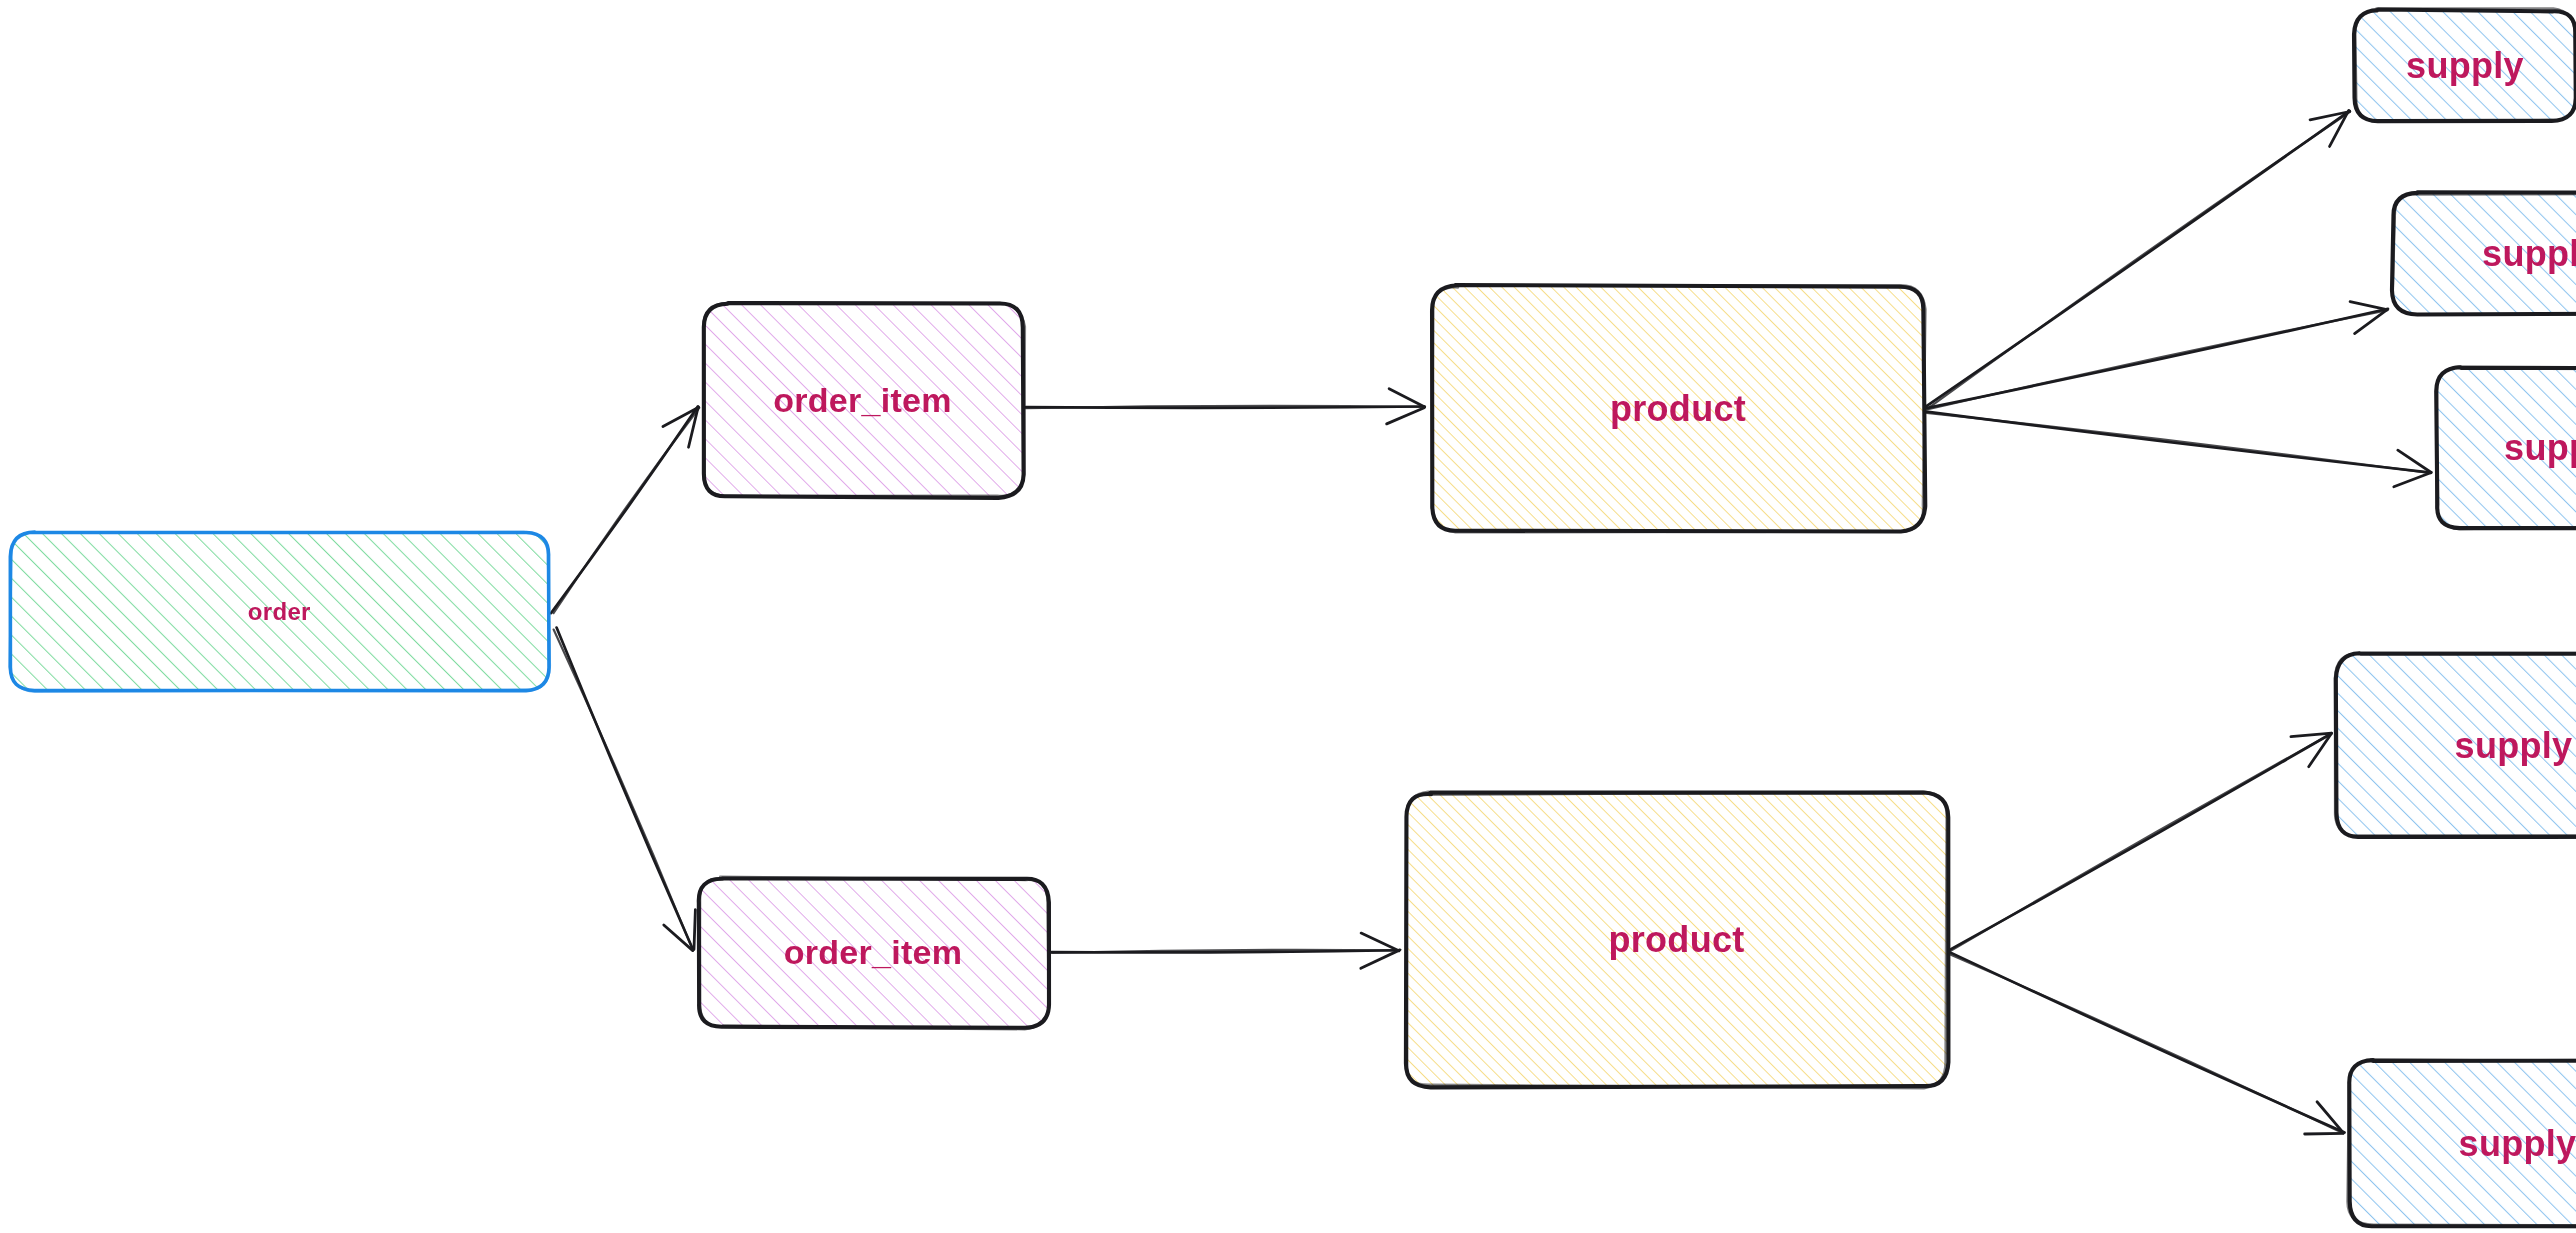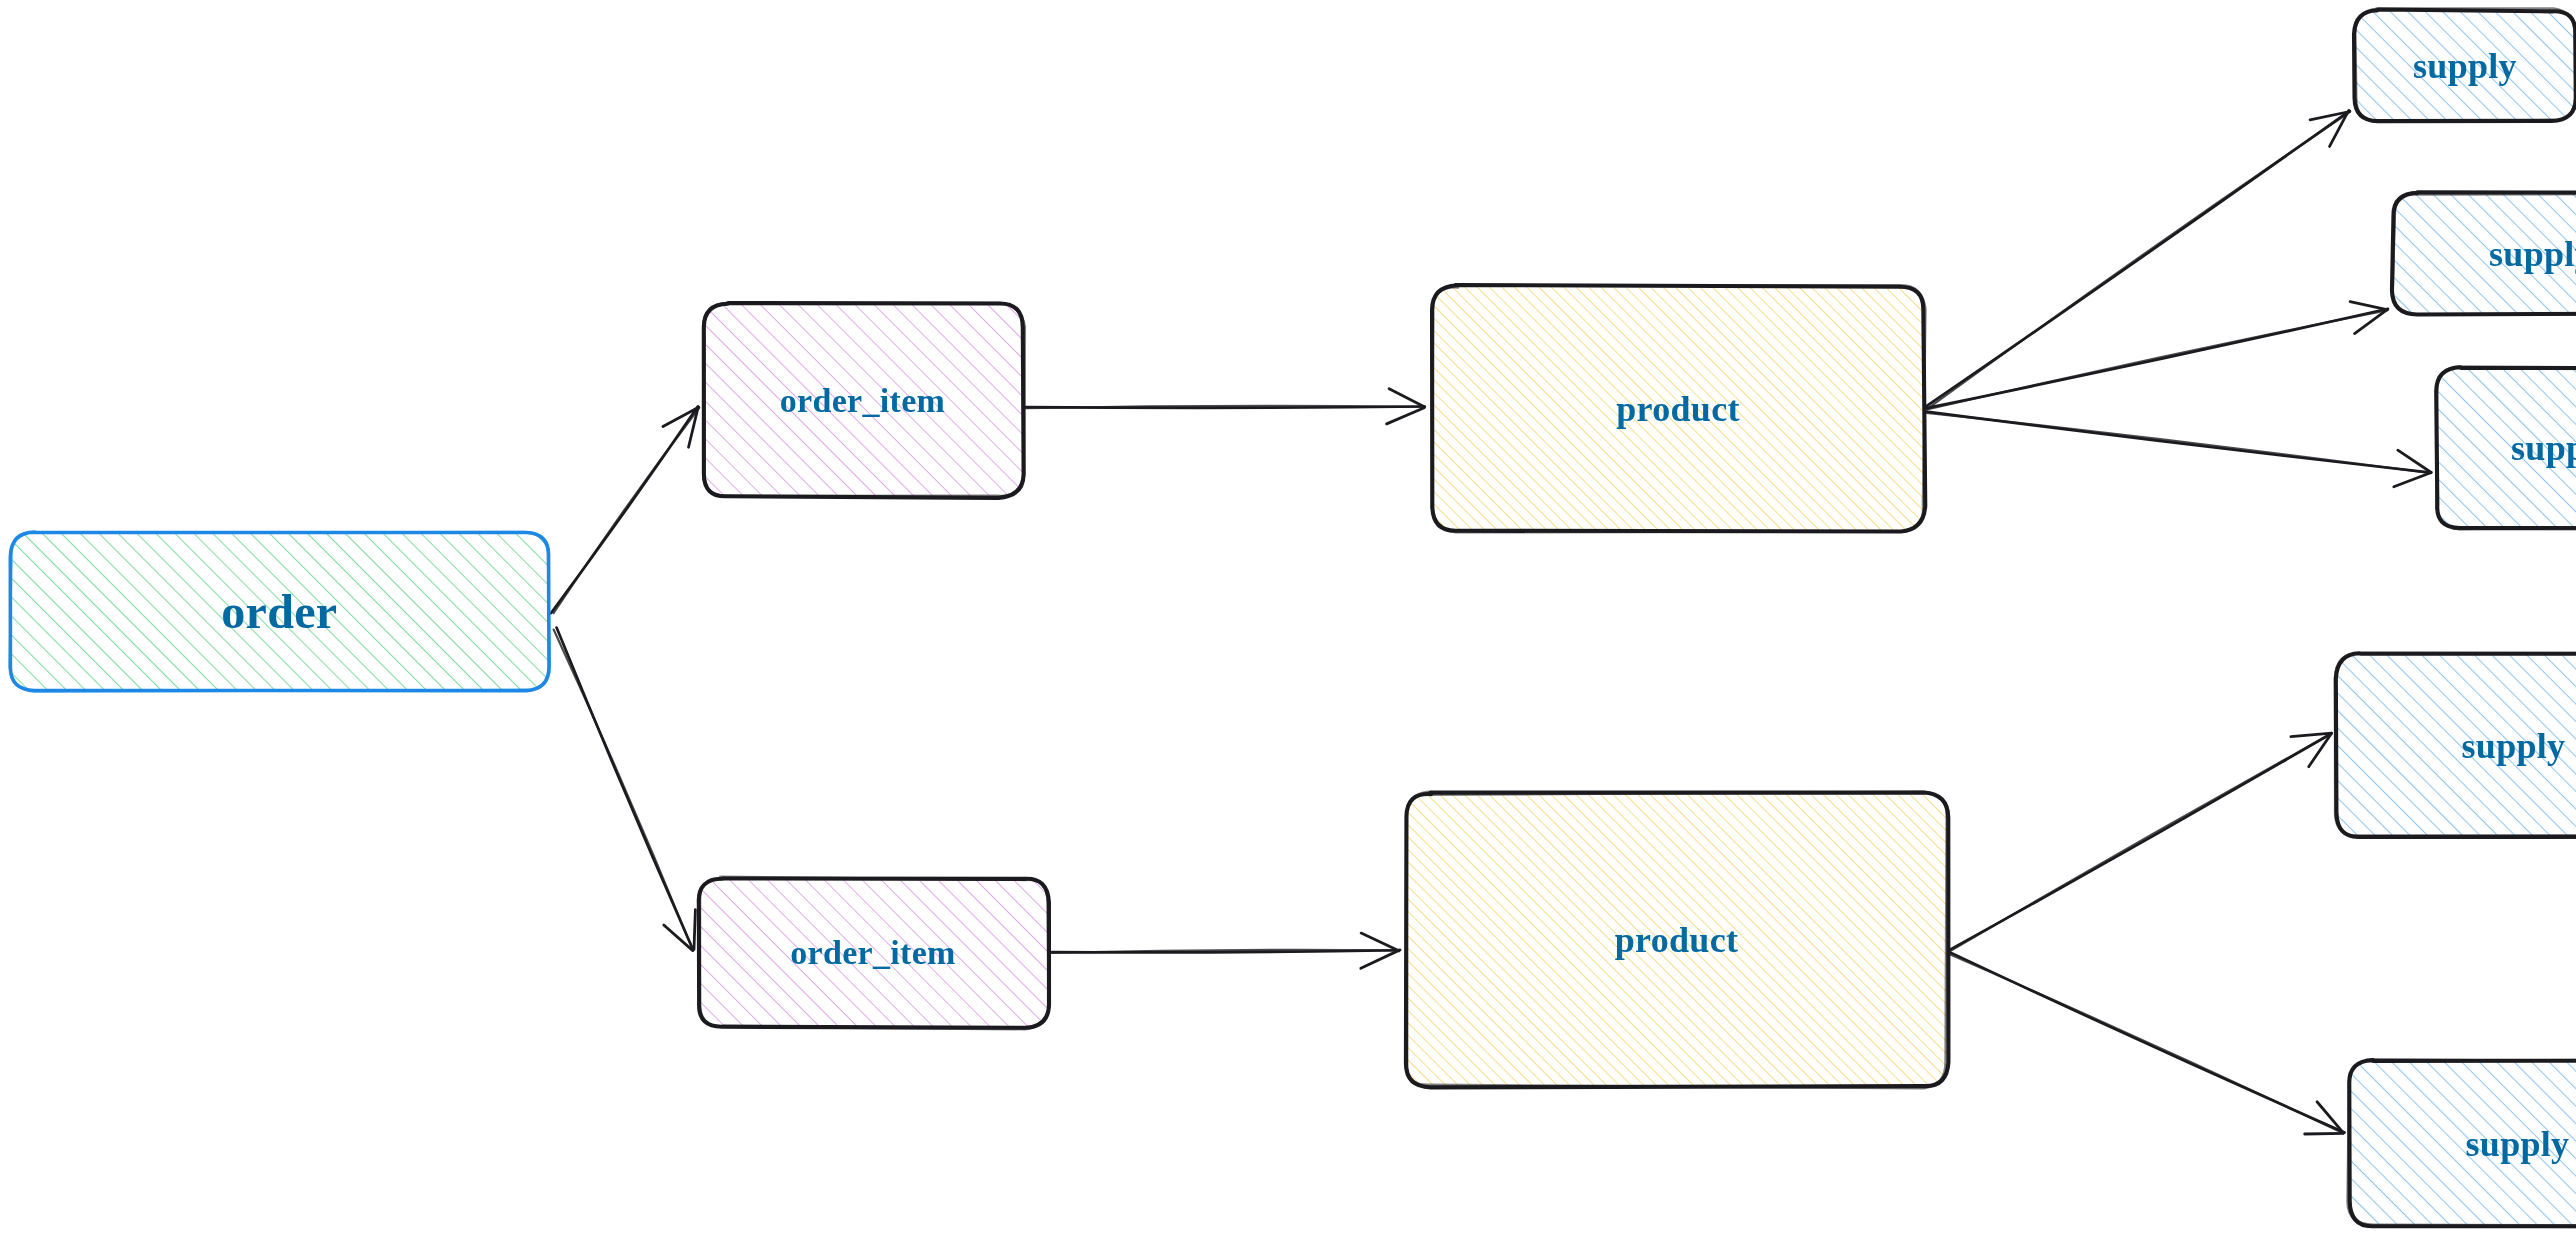--- a/index.html
+++ b/index.html
@@ -2,22 +2,22 @@
 <html style="font-size:8.2px"><head>
 <meta charset="utf-8">
 <style>
   html,body{margin:0;padding:0;background:#ffffff;}
   body{width:2700px;height:1233px;overflow:hidden;
        font-family:"DejaVu Sans",sans-serif;}
   #stage{position:relative;width:2700px;height:1233px;background:#fff;}
   #stage svg{position:absolute;inset:0;width:2700px;height:1233px;}
   .nodelabel{
     position:absolute;display:flex;align-items:center;justify-content:center;
-    pointer-events:none;color:#0369a1;font-weight:700;
-    font-family:Liberation Serif, serif;letter-spacing:0.3px;
+    pointer-events:none;color:#be185d;font-weight:700;
+    font-family:Liberation Sans, sans-serif;letter-spacing:0.3px;
   }
 </style>
 </head>
 <body>
 
 <div id="stage">
   <svg id="art" viewBox="0 0 5240 2394" aria-hidden="true">
     <defs>
       <pattern id="h-green" width="26" height="26" patternUnits="userSpaceOnUse" patternTransform="rotate(-45)">
         <line x1="0" y1="0" x2="0" y2="26" stroke="#7fdba0" stroke-width="4"></line>
@@ -135,21 +135,21 @@
           <path d="M 4580.0,1267.0 L 5180.2,1268.2 Q 5227.1,1268.3 5222.9,1313.2 L 5222.1,1580.2 Q 5222.2,1627.1 5180.8,1621.6 L 4577.9,1622.5 Q 4535.4,1624.2 4532.5,1582.9 L 4532.2,1316.2 Q 4534.2,1267.3 4578.4,1269.1" fill="none" stroke="#1b1b1f" stroke-width="4.4" stroke-linecap="round" stroke-linejoin="round" opacity="0.55"></path>
         </g>
         <g>
           <path d="M 4604.9,2060.3 L 5168.3,2059.0 Q 5214.9,2060.4 5216.1,2104.9 L 5215.2,2333.5 Q 5214.0,2379.7 5168.9,2380.3 L 4605.4,2379.8 Q 4560.1,2379.6 4560.6,2333.4 L 4560.8,2106.2 Q 4559.6,2060.5 4605.8,2061.1" fill="url(#h-blue)" stroke="none"></path>
           <path d="M 4606.5,2059.8 L 5170.1,2059.4 Q 5216.1,2060.1 5213.7,2105.0 L 5214.7,2335.7 Q 5216.5,2380.4 5168.4,2381.1 L 4604.6,2380.8 Q 4562.0,2381.4 4561.0,2332.4 L 4560.2,2105.1 Q 4558.5,2059.5 4606.5,2058.1" fill="none" stroke="#1b1b1f" stroke-width="8" stroke-linecap="round" stroke-linejoin="round" opacity="1"></path>
           <path d="M 4602.3,2056.9 L 5170.1,2060.8 Q 5215.4,2060.5 5218.9,2104.7 L 5213.0,2330.4 Q 5215.1,2377.6 5170.8,2379.6 L 4608.0,2377.8 Q 4556.6,2377.6 4556.6,2333.5 L 4559.4,2108.8 Q 4562.0,2059.9 4605.0,2060.9" fill="none" stroke="#1b1b1f" stroke-width="4.4" stroke-linecap="round" stroke-linejoin="round" opacity="0.55"></path>
         </g>
       </g>
   </svg>
   <div id="label-layer">
-      <div class="nodelabel" style="left: 10.3px; top: 533px; width: 538px; height: 157px; font-size: 48px;">order</div>
+      <div class="nodelabel" style="left: 10.3px; top: 533px; width: 538px; height: 157px; font-size: 24px;">order</div>
       <div class="nodelabel" style="left: 703px; top: 304px; width: 319px; height: 193px; font-size: 34px;">order_item</div>
       <div class="nodelabel" style="left: 698px; top: 878px; width: 350px; height: 149px; font-size: 34px;">order_item</div>
       <div class="nodelabel" style="left: 1432px; top: 286px; width: 492px; height: 245px; font-size: 36px;">product</div>
       <div class="nodelabel" style="left: 1406px; top: 793px; width: 541px; height: 294px; font-size: 36px;">product</div>
       <div class="nodelabel" style="left: 2354px; top: 10.3px; width: 222px; height: 111px; font-size: 36px;">supply</div>
       <div class="nodelabel" style="left: 2393px; top: 193px; width: 296px; height: 121px; font-size: 36px;">supply</div>
       <div class="nodelabel" style="left: 2437px; top: 368px; width: 252px; height: 160px; font-size: 36px;">supply</div>
       <div class="nodelabel" style="left: 2336px; top: 654px; width: 355px; height: 183px; font-size: 36px;">supply</div>
       <div class="nodelabel" style="left: 2349px; top: 1061px; width: 337px; height: 165px; font-size: 36px;">supply</div>
     </div>

